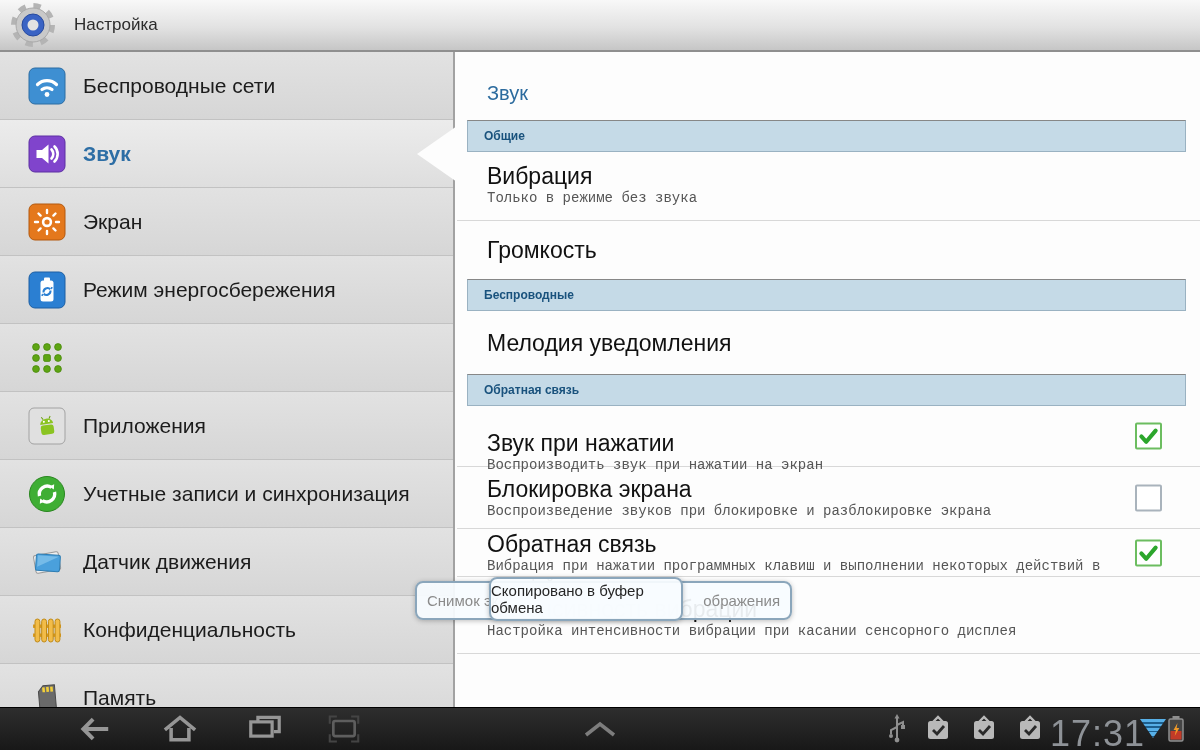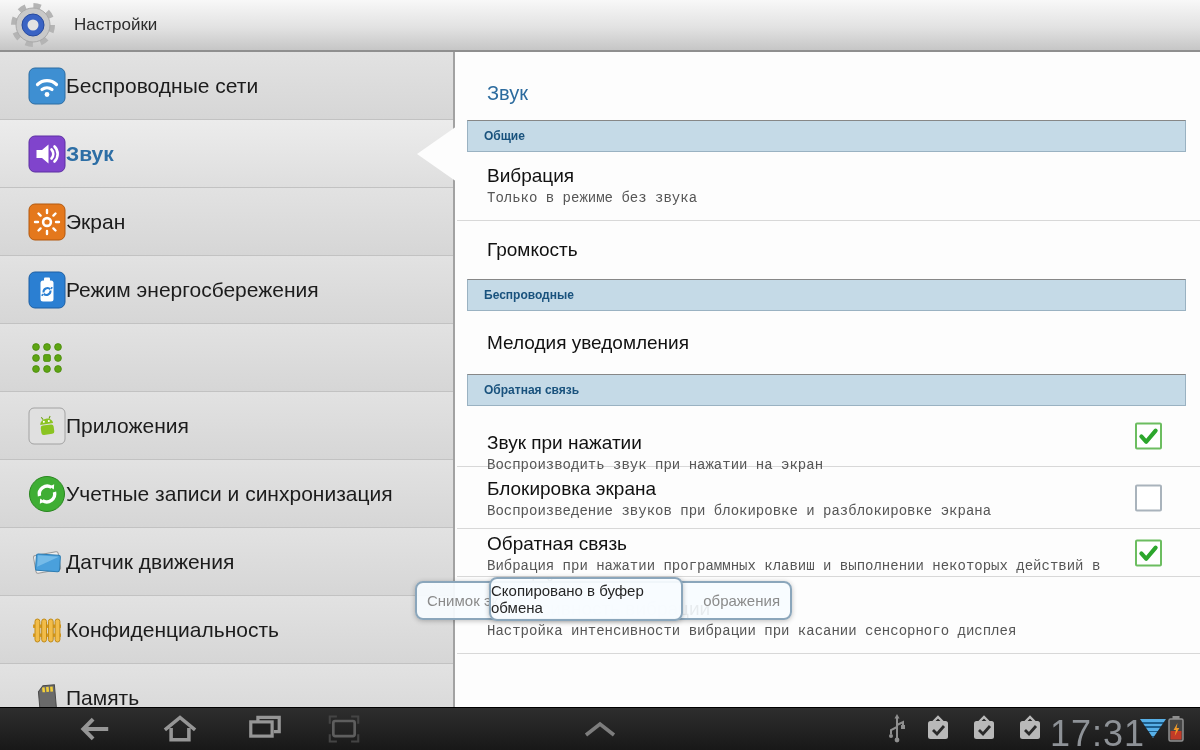--- a/index.html
+++ b/index.html
@@ -13,38 +13,38 @@
   #actionbar .gear{margin-left:10px;width:46px;height:46px;}
   #actionbar .title{margin-left:18px;font-size:17px;color:#2b2b2b;}
 
   
   #sidebar{position:absolute;left:0;top:52px;width:453px;height:656px;
     background:#dbdbdb;border-right:2px solid #a2a2a2;overflow:hidden;}
   .side-item{height:68px;display:flex;align-items:center;padding-left:28px;
     border-bottom:1px solid #c2c2c2;box-sizing:border-box;
     background:linear-gradient(180deg,#e2e2e2,#d6d6d6);}
   .side-item .sicon{width:38px;height:38px;flex:0 0 38px;}
-  .side-item .slabel{font-size:21px;color:#1c1c1c;}
+  .side-item .slabel{margin-left:17px;font-size:21px;color:#1c1c1c;}
   .side-item.selected{background:linear-gradient(180deg,#ececec,#dedede);}
   .side-item.selected .slabel{color:#2d6ea5;font-weight:bold;}
   #sel-notch{position:absolute;left:417px;top:126px;width:0;height:0;z-index:6;
     border-top:28px solid transparent;border-bottom:28px solid transparent;
     border-right:40px solid #fdfdfd;}
 
   
   #content{position:absolute;left:457px;top:52px;width:743px;height:656px;
     background:#fdfdfd;overflow:hidden;}
   .c-title{height:68px;box-sizing:border-box;padding:30px 0 0 30px;
     font-size:20px;color:#2c6b9e;}
   .sec-header{margin:0 14px 0 10px;height:30px;line-height:30px;
     background:#c5dae7;border:1px solid #9ab2c2;border-top-color:#878787;
     padding-left:16px;font-size:12px;font-weight:bold;color:#19527d;}
   .c-item{position:relative;box-sizing:border-box;padding:0 80px 0 30px;}
   .c-item.div{border-bottom:1px solid #d8d8d8;}
-  .c-item .ititle{font-size:19px;color:#111;line-height:24px;}
+  .c-item .ititle{font-size:23px;color:#111;line-height:24px;}
   .c-item .isub{font-size:14px;color:#565656;line-height:20px;font-family:Liberation Mono, monospace;}
   .c-item.single{display:flex;align-items:center;}
   .checkbox{position:absolute;right:38px;top:50%;transform:translateY(-50%);
     width:27px;height:27px;box-sizing:border-box;background:#fff;
     border:2px solid #a9b3bc;border-radius:2px;}
   .checkbox svg{display:none;width:25px;height:25px;margin:-1px 0 0 -1px;}
   .checkbox.checked{border-color:#6cbd60;}
   .checkbox.checked svg{display:block;}
 
   
@@ -74,21 +74,21 @@
 <div id="screen">
 
   <div id="actionbar">
     <svg class="gear" viewBox="0 0 46 46">
       <circle cx="23" cy="23" r="18.5" fill="none" stroke="#b4b4b4" stroke-width="7" stroke-dasharray="7 7.5"></circle>
       <circle cx="23" cy="23" r="17" fill="#c9c9c9" stroke="#a9a9a9"></circle>
       <circle cx="23" cy="23" r="11" fill="#3a63c4"></circle>
       <circle cx="23" cy="23" r="11" fill="none" stroke="#274a9e"></circle>
       <circle cx="23" cy="23" r="5.5" fill="#e2e2e2"></circle>
     </svg>
-    <span class="title">Настройки</span>
+    <span class="title">Настройка</span>
   </div>
 
   <div id="sidebar">
 
     <div class="side-item">
       <svg class="sicon" viewBox="0 0 38 38">
         <rect x="1" y="1" width="36" height="36" rx="6" fill="#3e8fd2" stroke="#2b6ca3"></rect>
         <path d="M9.5 17.5a13.5 13.5 0 0 1 19 0" fill="none" stroke="#fff" stroke-width="3.2" stroke-linecap="round"></path>
         <path d="M14 22.5a8 8 0 0 1 10 0" fill="none" stroke="#fff" stroke-width="3.2" stroke-linecap="round"></path>
         <circle cx="19" cy="27.5" r="2.4" fill="#fff"></circle>

